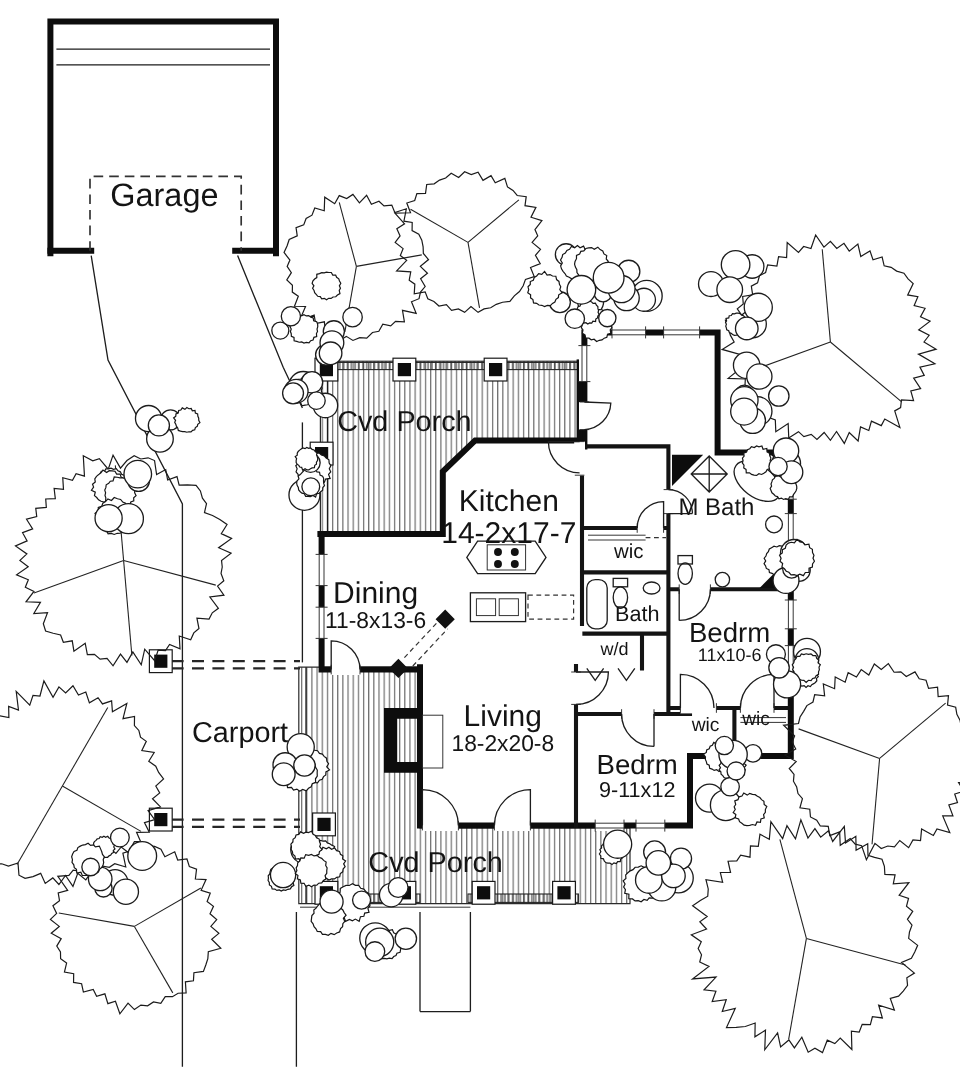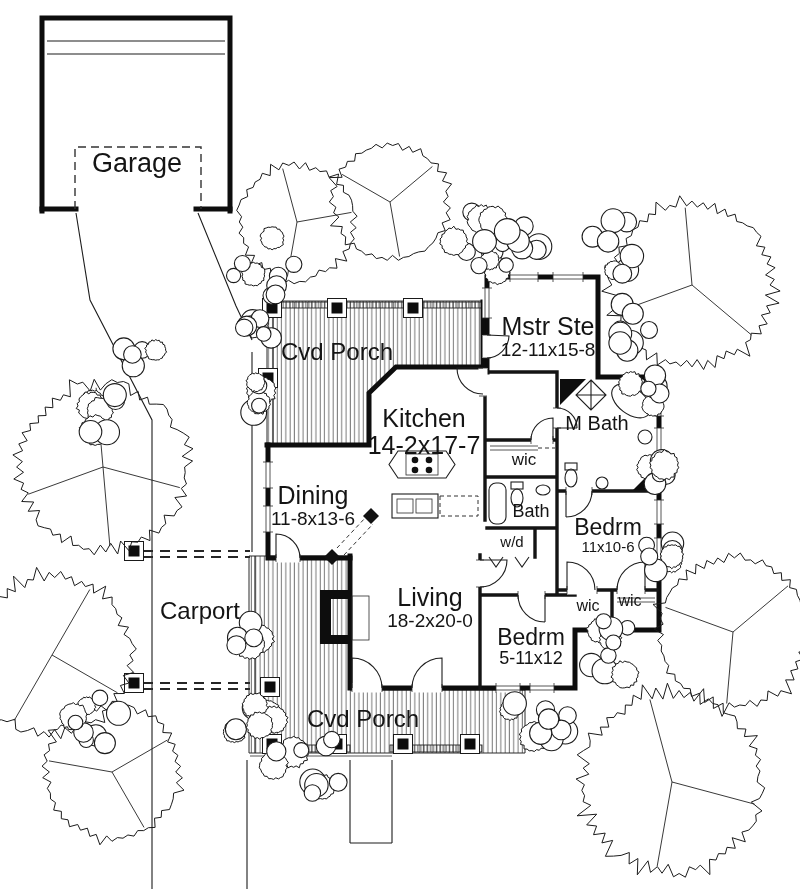--- a/index.html
+++ b/index.html
@@ -385,24 +385,20 @@
       </g>
 </svg>
 
 <div class="labels">
   <div class="lbl" style="left:137px;top:163px;font-size:27px">
         <span>Garage</span>
       </div>
   <div class="lbl" style="left:337px;top:352px;font-size:24px">
         <span>Cvd Porch</span>
       </div>
-  <div class="lbl" style="left:548px;top:336px;font-size:25px">
-        <span>Mstr Ste</span>
-        <span class="dim" style="font-size:19px">12-11x15-8</span>
-      </div>
   <div class="lbl" style="left:424px;top:431px;font-size:25px">
         <span>Kitchen</span>
         <span class="dim" style="font-size:25px">14-2x17-7</span>
       </div>
   <div class="lbl" style="left:597px;top:424px;font-size:20px">
         <span>M Bath</span>
       </div>
   <div class="lbl" style="left:524px;top:460px;font-size:17px">
         <span>wic</span>
       </div>
@@ -416,27 +412,27 @@
   <div class="lbl" style="left:512px;top:542px;font-size:15px">
         <span>w/d</span>
       </div>
   <div class="lbl" style="left:608px;top:535px;font-size:23px">
         <span>Bedrm</span>
         <span class="dim" style="font-size:15px">11x10-6</span>
       </div>
   <div class="lbl" style="left:200px;top:611px;font-size:24px">
         <span>Carport</span>
       </div>
-  <div class="lbl" style="left:430px;top:607px;font-size:25px">
+  <div class="lbl" style="left:419px;top:607px;font-size:25px">
         <span>Living</span>
-        <span class="dim" style="font-size:19px">18-2x20-0</span>
+        <span class="dim" style="font-size:19px">18-2x20-8</span>
       </div>
   <div class="lbl" style="left:531px;top:647px;font-size:23px">
         <span>Bedrm</span>
-        <span class="dim" style="font-size:18px">5-11x12</span>
+        <span class="dim" style="font-size:18px">9-11x12</span>
       </div>
   <div class="lbl" style="left:588px;top:606px;font-size:16px">
         <span>wic</span>
       </div>
   <div class="lbl" style="left:630px;top:601px;font-size:16px">
         <span>wic</span>
       </div>
   <div class="lbl" style="left:363px;top:719px;font-size:24px">
         <span>Cvd Porch</span>
       </div>

